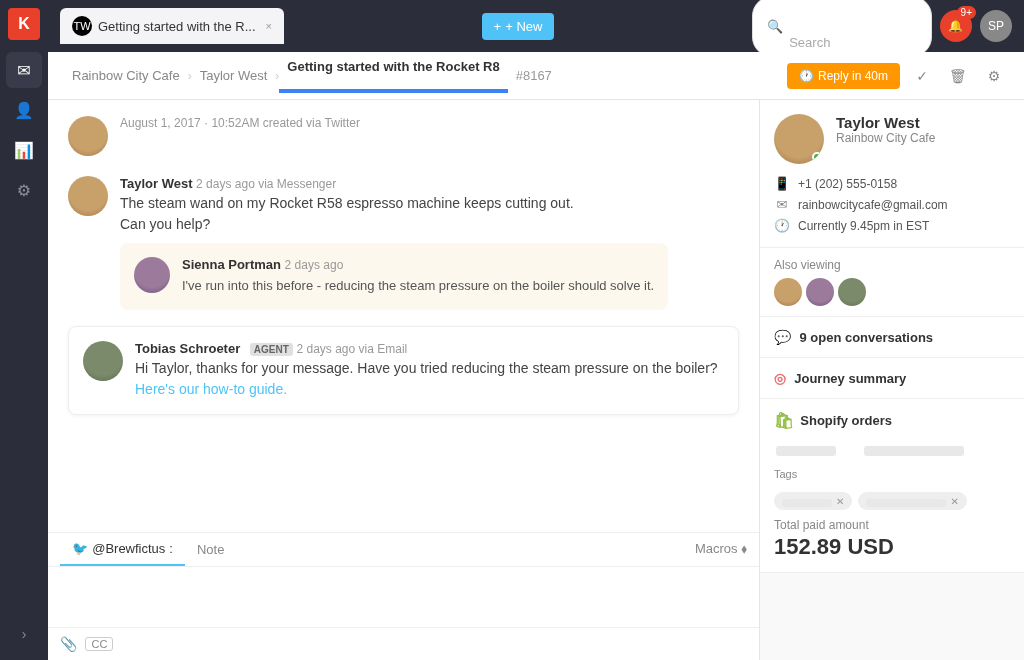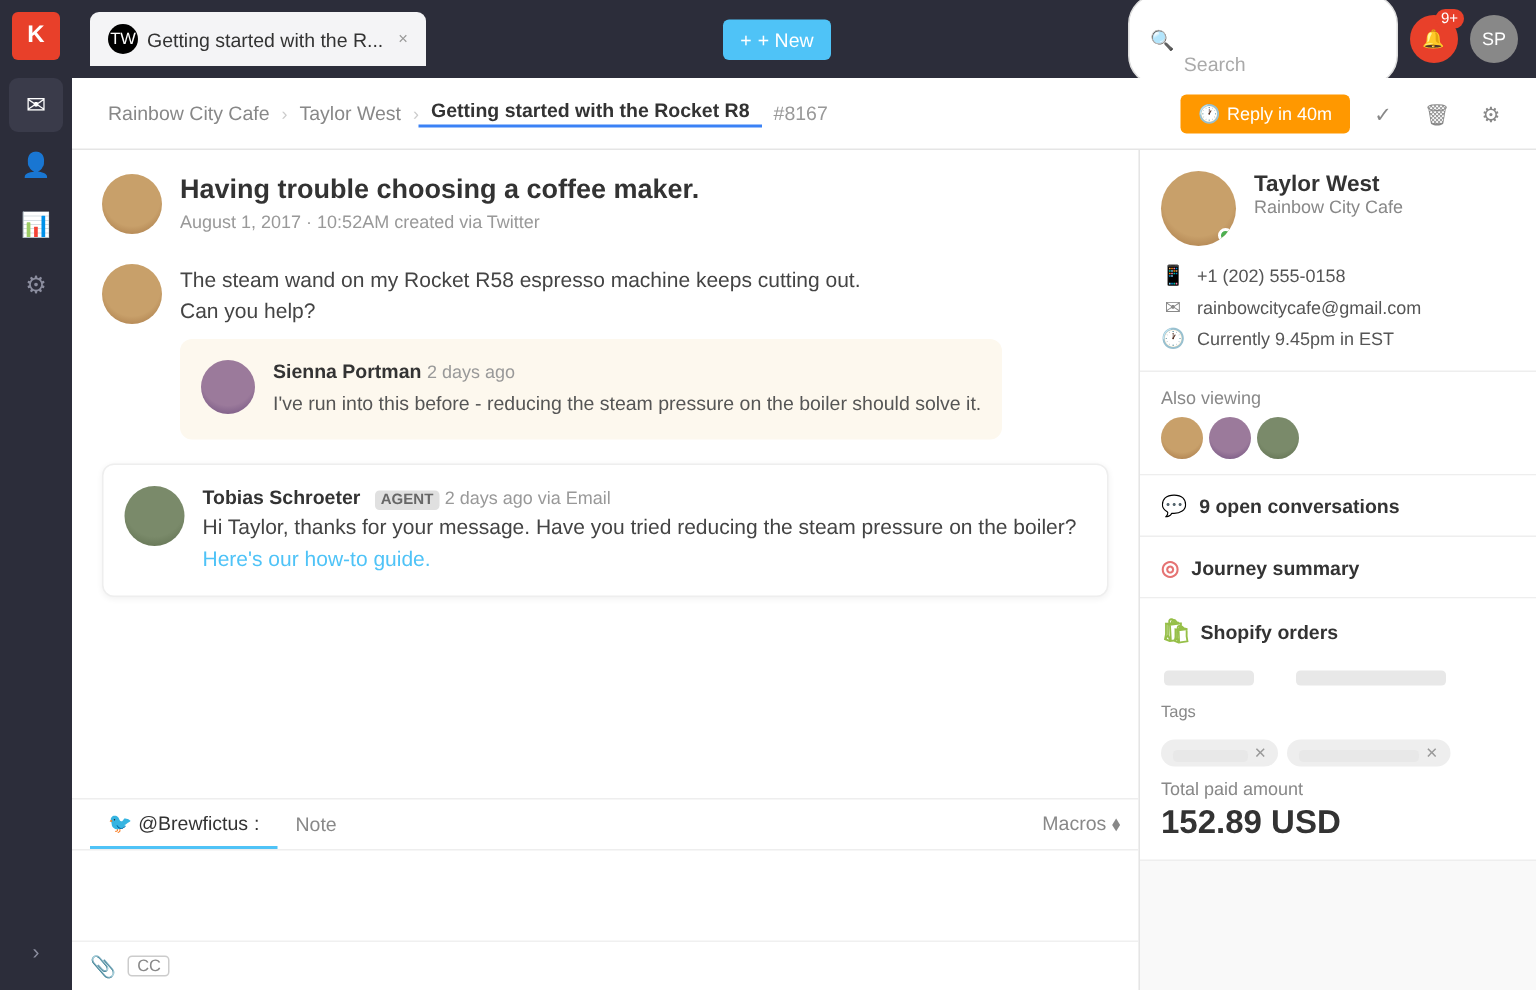--- a/index.html
+++ b/index.html
@@ -131,21 +131,21 @@
       gap: 0;
       flex-shrink: 0;
     }
     .breadcrumb-item {
       color: #888;
       font-size: 13px;
       cursor: pointer;
       padding: 0 8px;
     }
     .breadcrumb-sep { color: #ccc; font-size: 12px; }
-    .breadcrumb-item.active { color: #333; font-weight: 600; border-bottom: 2px solid #3b82f6; padding-bottom: 2px; }
+    .breadcrumb-item.active { color: #333; font-weight: 600; border-bottom: 4px solid #3b82f6; padding-bottom: 15px; }
     .ticket-num { color: #999; font-size: 13px; margin-left: 8px; }
     .ticket-actions {
       margin-left: auto;
       display: flex; align-items: center; gap: 8px;
     }
     .reply-btn {
       background: #ff9800;
       color: #fff;
       border: none;
       border-radius: 4px;
@@ -443,28 +443,31 @@
   </div>
 
   <div class="content-area">
 
     <div class="chat-area">
       <div class="chat-messages">
 
         <div class="original-msg">
           <div class="msg-avatar avatar-female-older" style="background:radial-gradient(circle at 50% 40%,#c8a06a 60%,#a07040 100%);"></div>
           <div class="msg-content">
-            <div class="msg-title">Having trouble choosing a coffee maker.</div>
             <div class="msg-meta">August 1, 2017 · 10:52AM created via Twitter</div>
           </div>
         </div>
 
         <div class="message-row">
           <div class="msg-avatar avatar-female-older" style="background:radial-gradient(circle at 50% 40%,#c8a06a 60%,#a07040 100%);"></div>
           <div class="message-body">
+            <div class="message-author">
+              <span>Taylor West</span>
+              <span class="message-author-meta">2 days ago via Messenger</span>
+            </div>
             <div class="message-text">
               The steam wand on my Rocket R58 espresso machine keeps cutting out.<br>Can you help?
             </div>
 
             <div class="reply-block">
               <div class="reply-avatar" style="background:radial-gradient(circle at 50% 35%,#9b7a9b 60%,#6a4a7a 100%);"></div>
               <div class="reply-content">
                 <div class="reply-author">
                   <span>Sienna Portman</span>
                   <span class="reply-meta">2 days ago</span>

